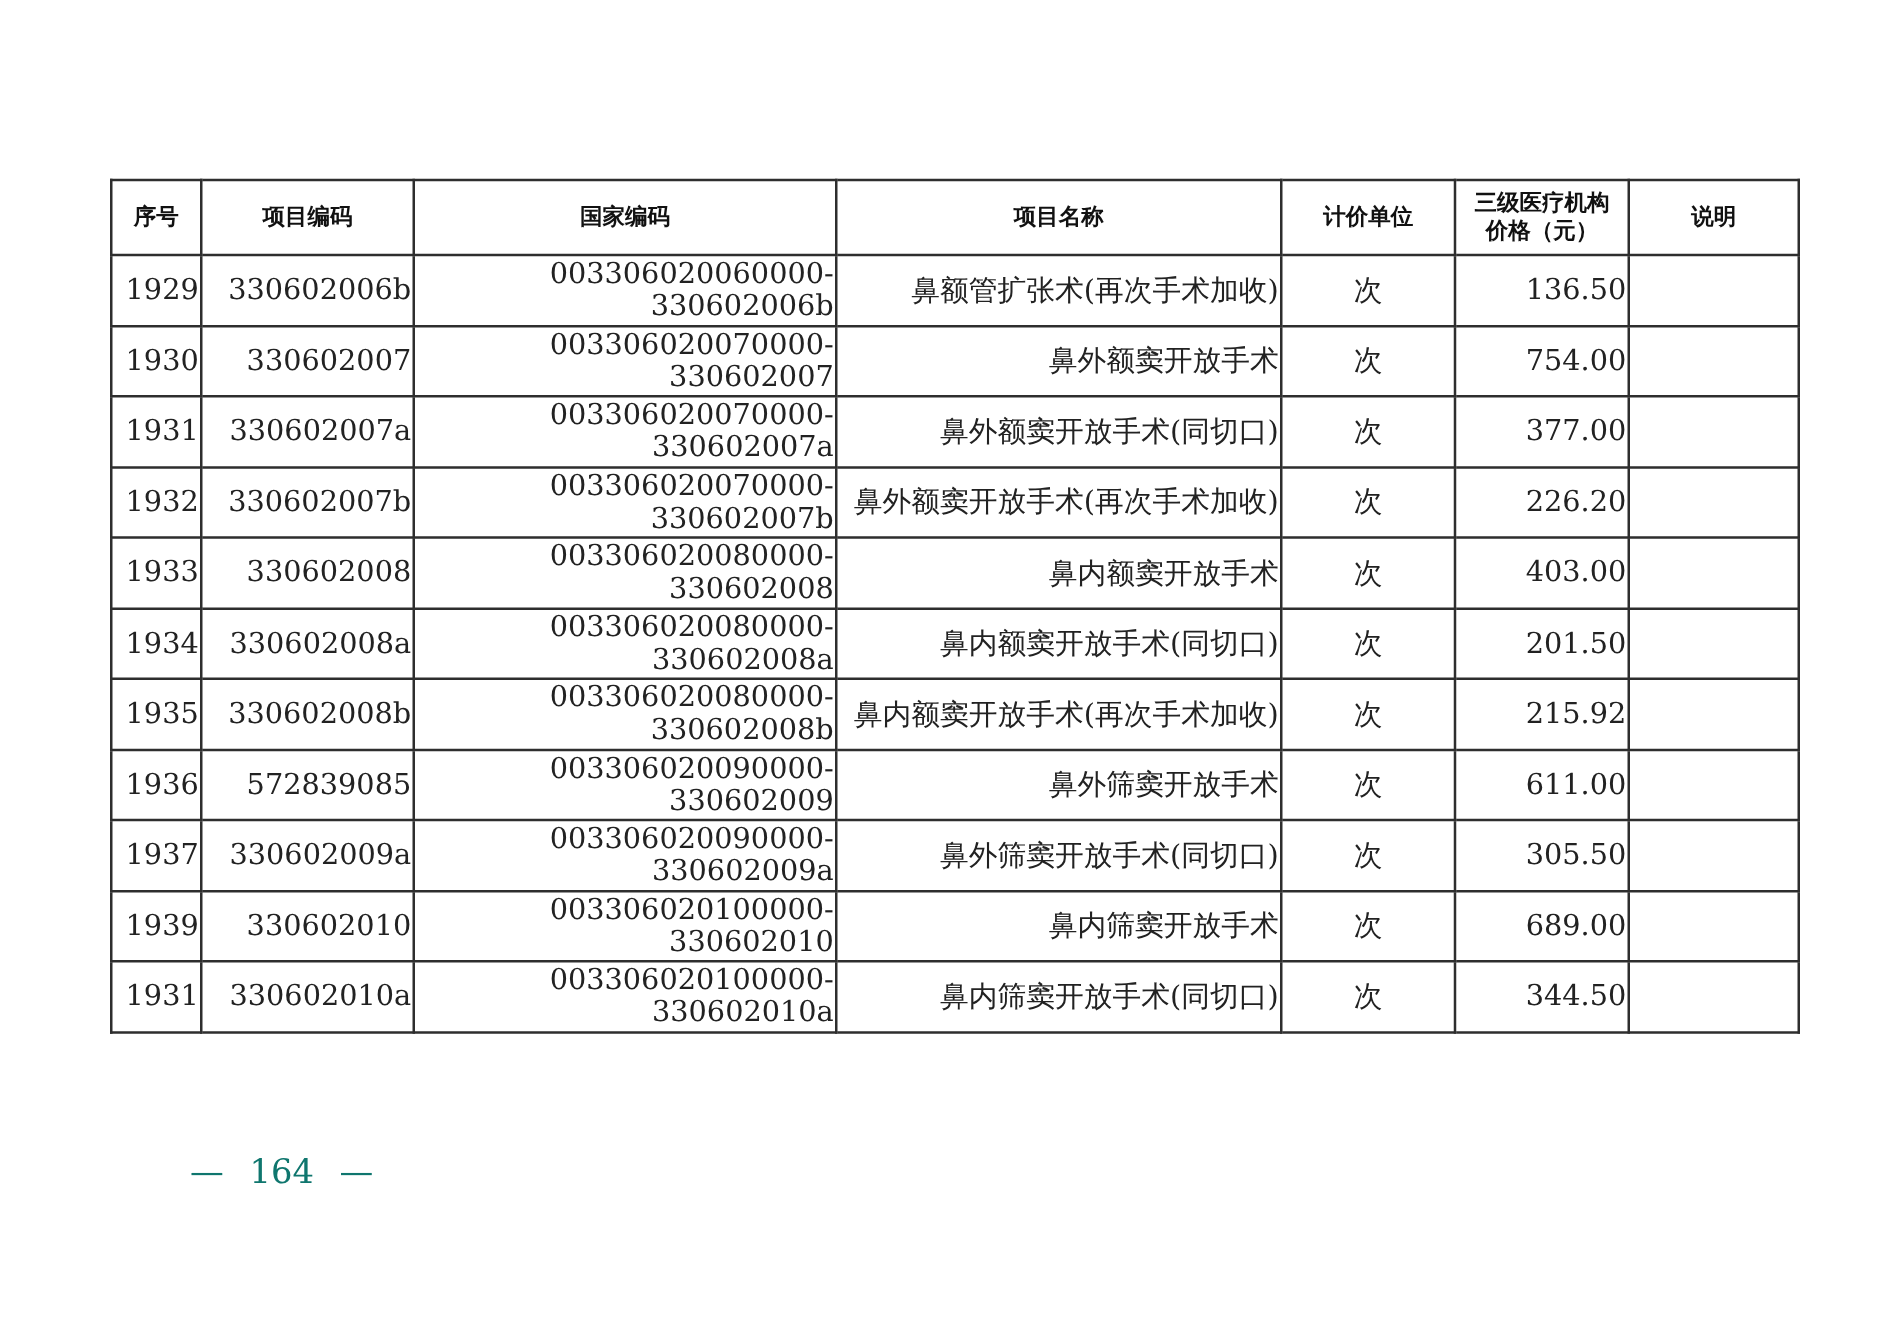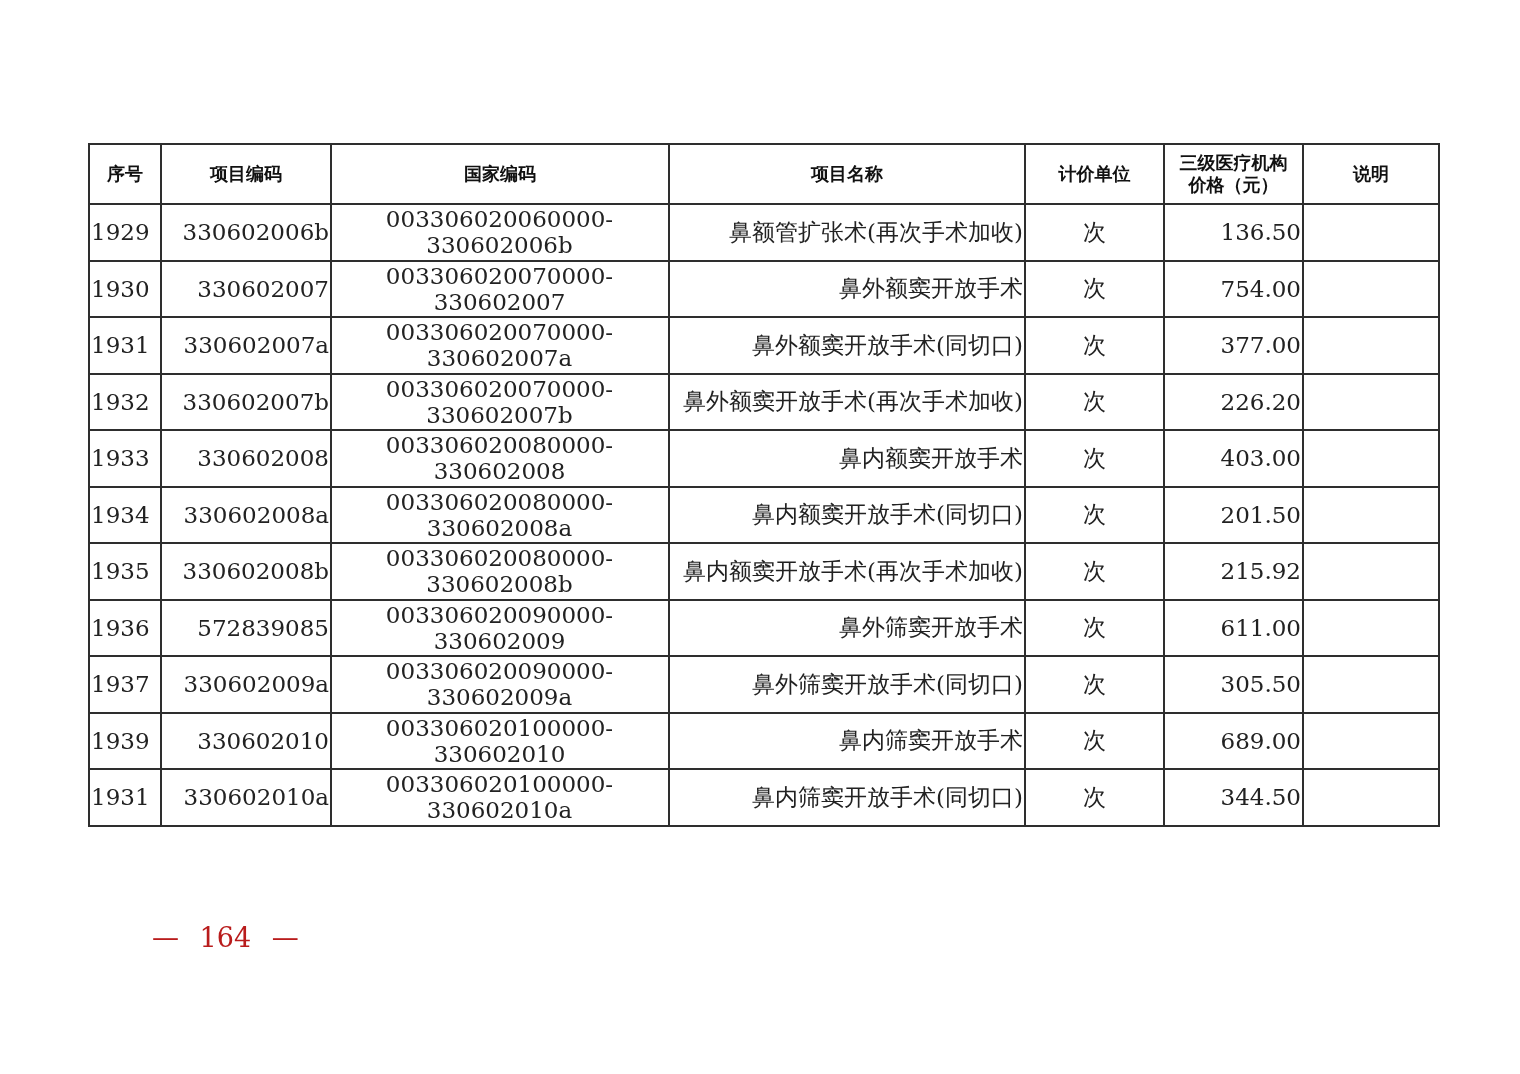--- a/index.html
+++ b/index.html
@@ -40,34 +40,34 @@
     line-height: 1.25;
     white-space: pre-line;
     color: #111;
     padding: 0 2px;
   }
   .price-table tbody td {
     height: 56.5px;
     font-size: 23px;
     color: #222;
   }
-  .col-index   { text-align: left; }
+  .col-index   { text-align: right; }
   .col-code    { text-align: right; padding-left: 3px; }
-  .col-ncode   { text-align: center; padding-left: 0; }
+  .col-ncode   { text-align: right; padding-left: 0; }
   .col-name    { text-align: right; padding-left: 4px; }
   .col-unit    { text-align: center; }
   .col-price   { text-align: right; }
   .col-note    { text-align: center; }
   .page-footer {
     position: absolute;
     left: 152px;
     top: 922px;
     font-family: "DejaVu Serif", "Liberation Serif", serif;
     font-size: 27px;
-    color: #b91c1c;
+    color: #0f766e;
     word-spacing: 12px;
     white-space: nowrap;
   }
 </style>
 </head>
 <body>
 
 <div class="page">
 
   <table class="price-table">

